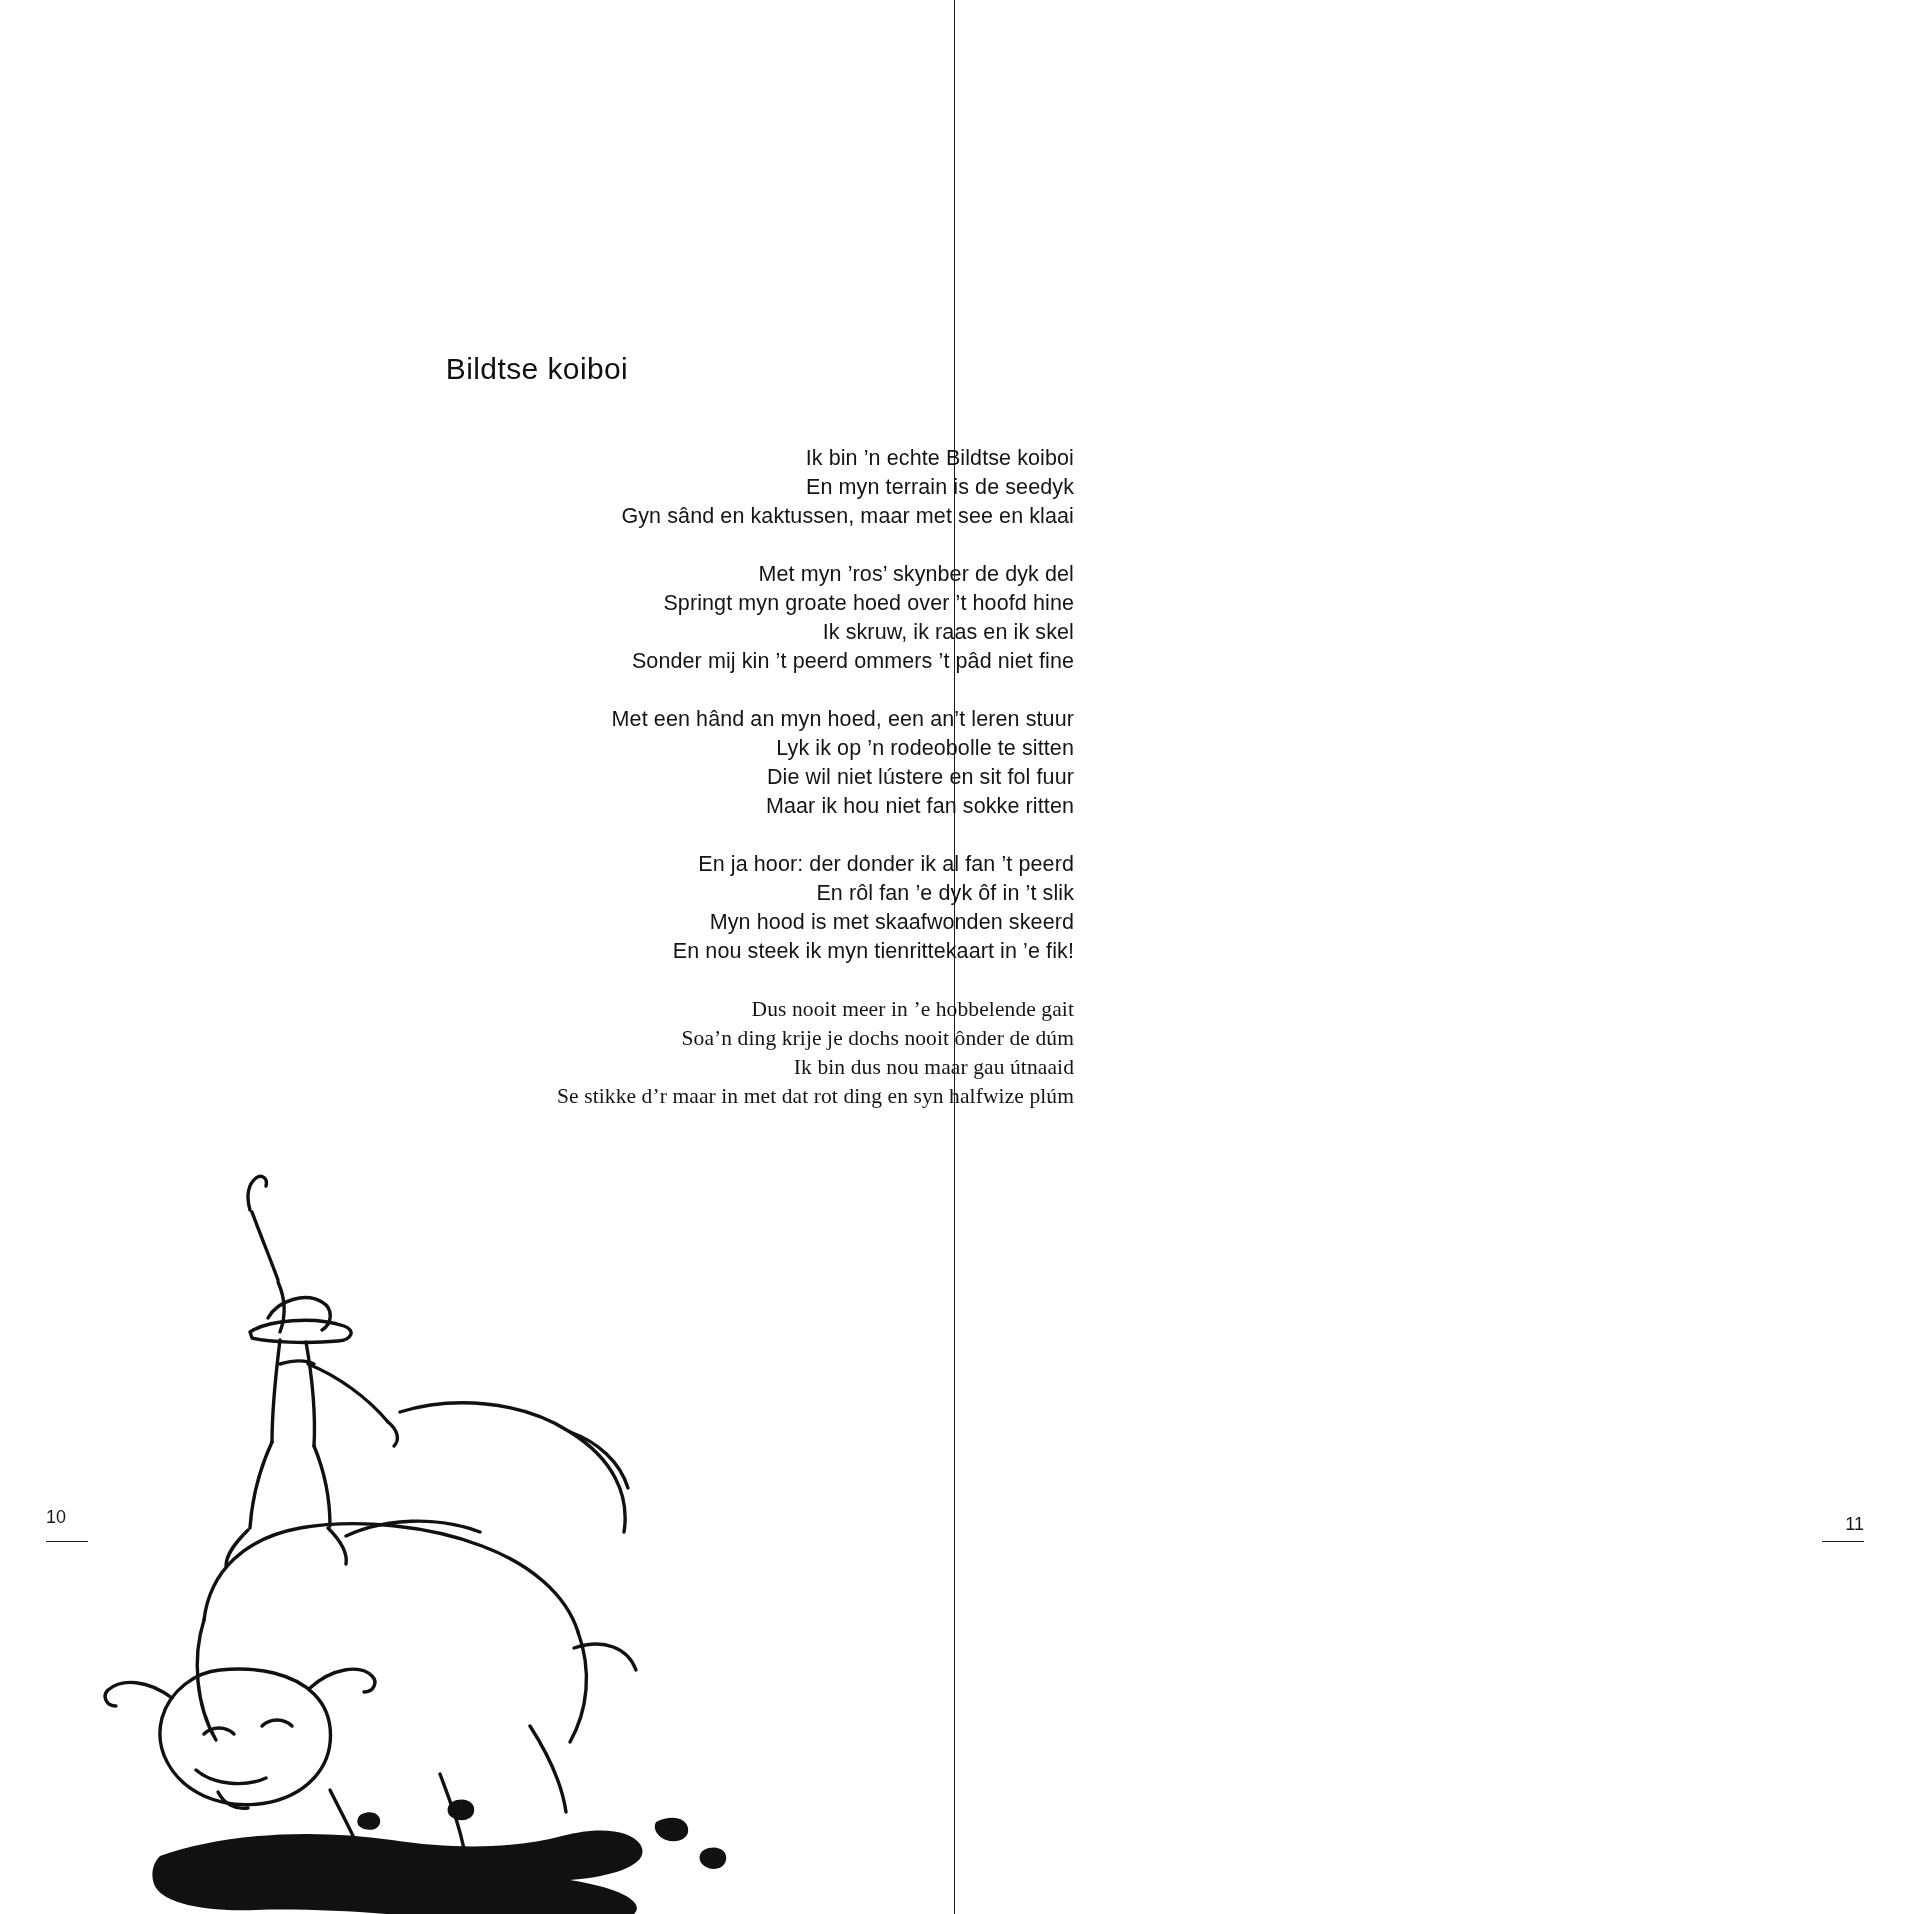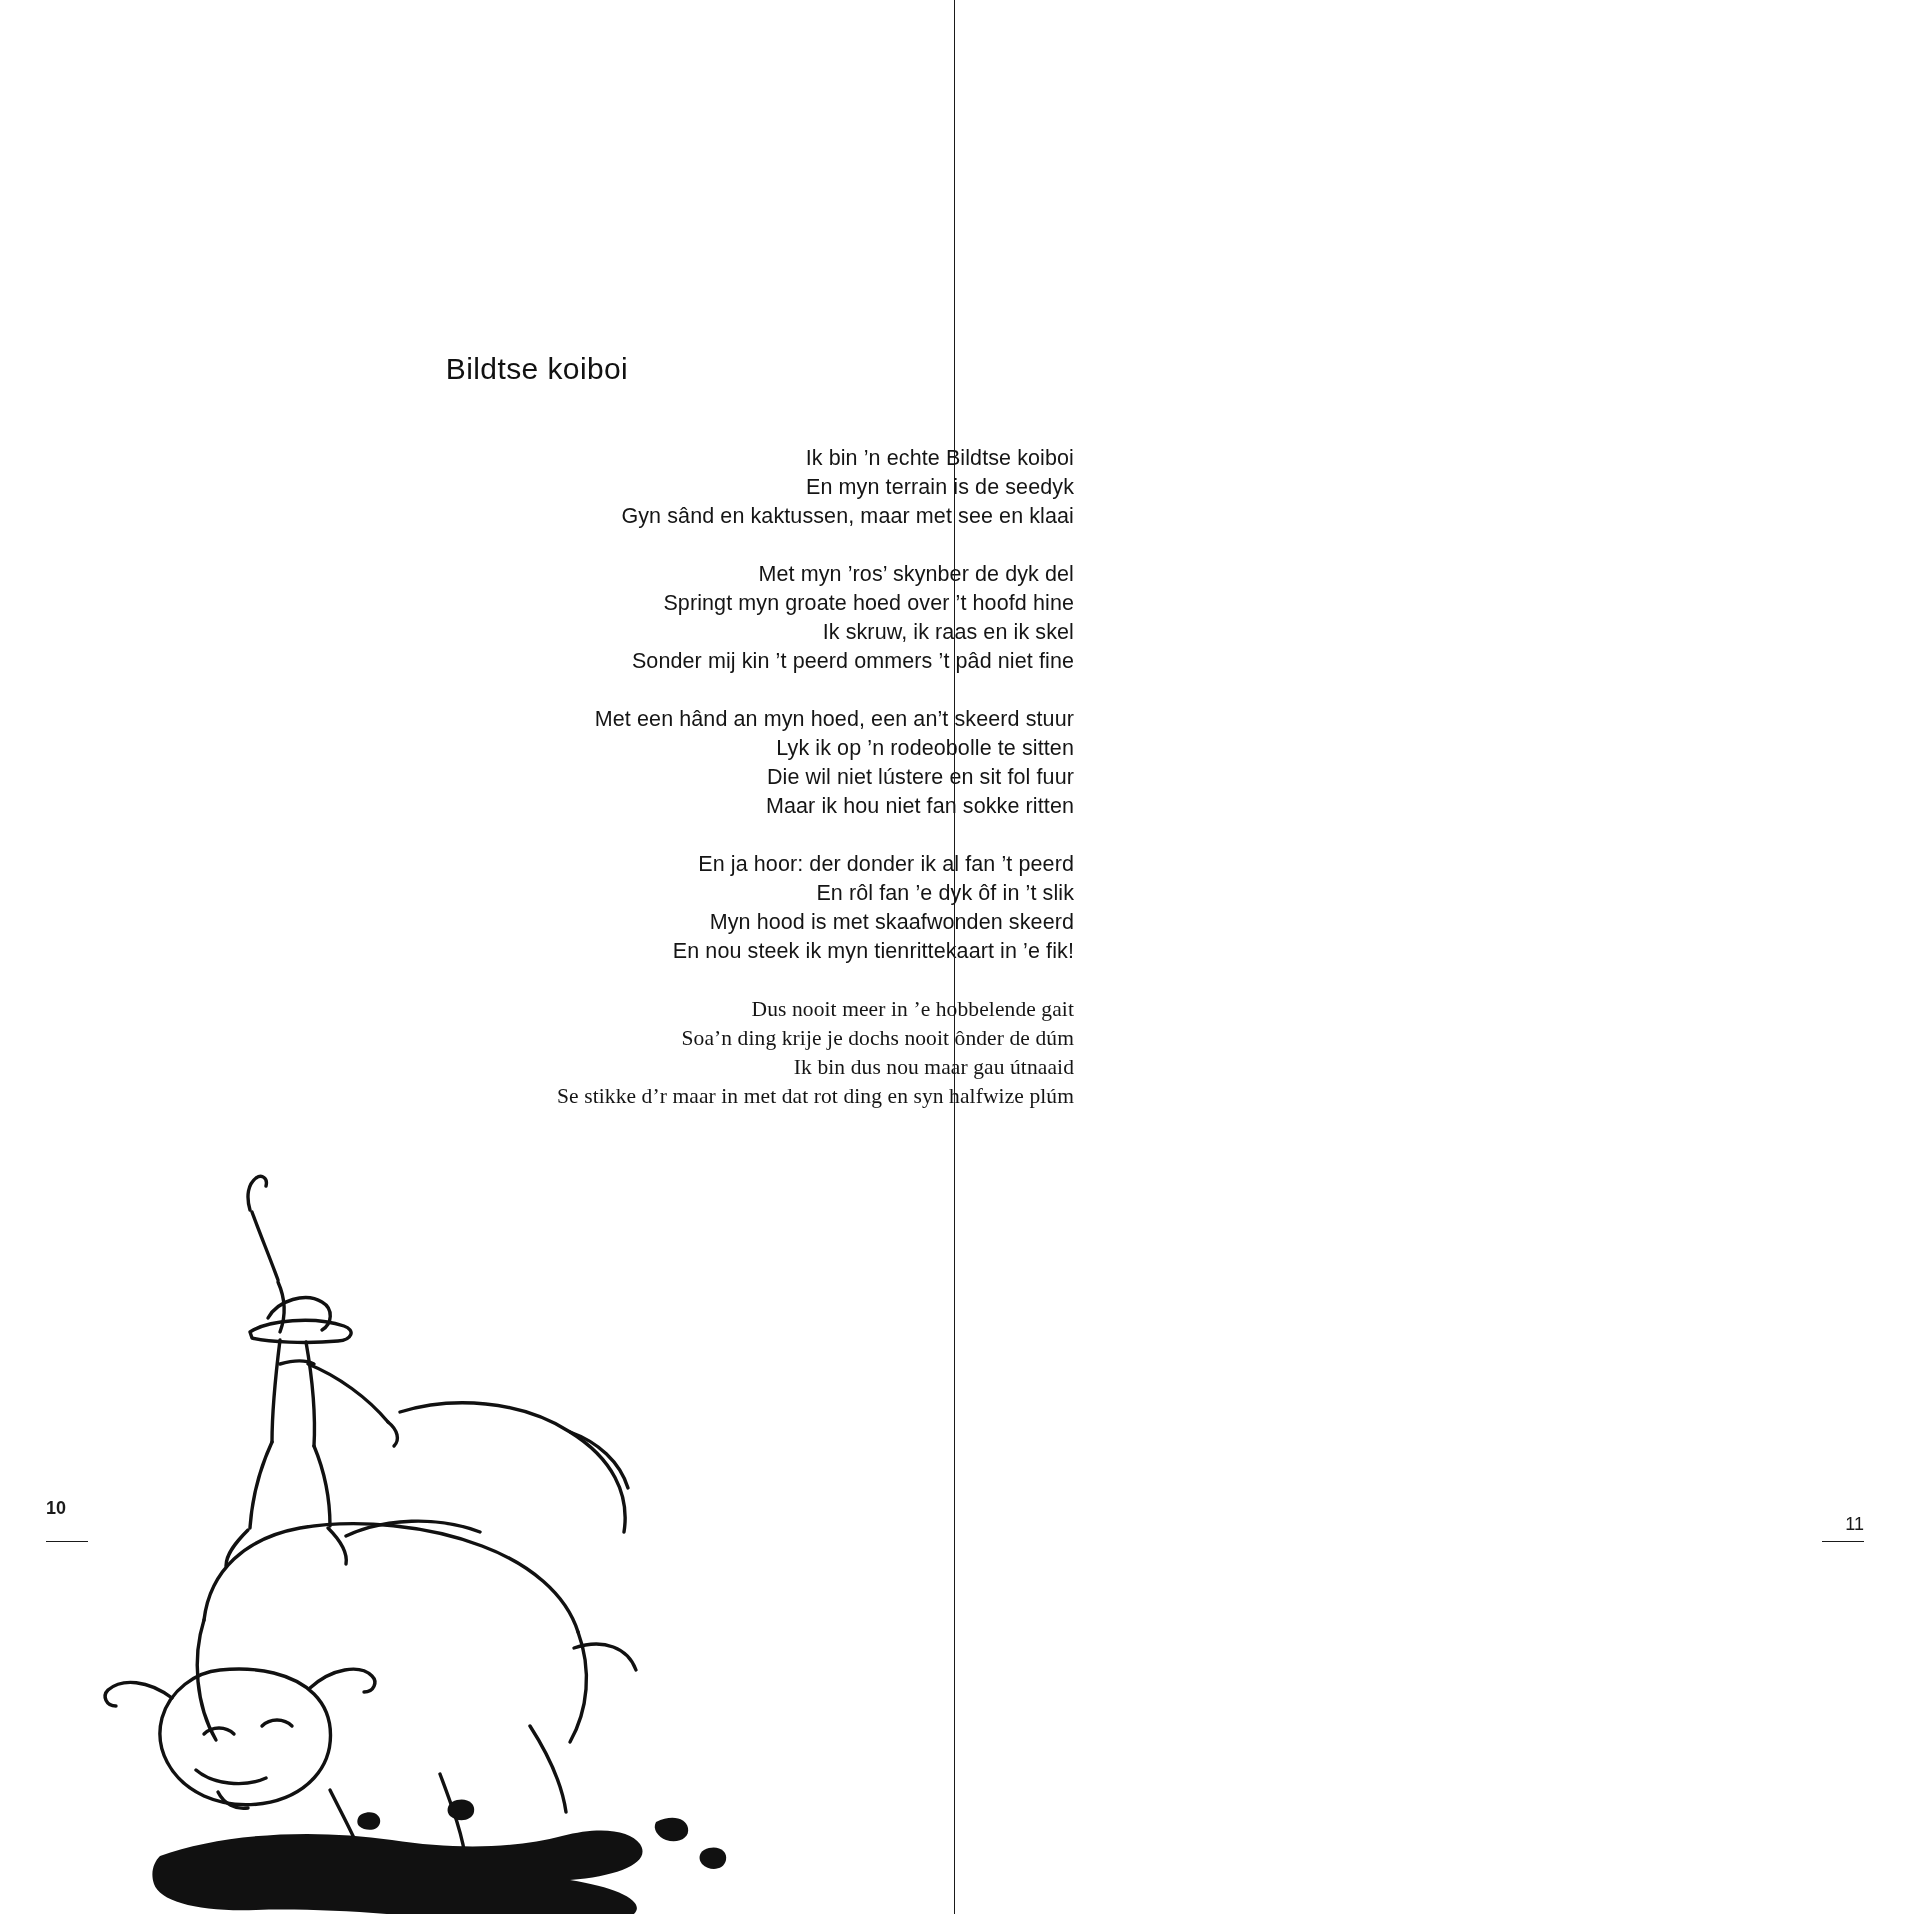--- a/index.html
+++ b/index.html
@@ -73,24 +73,23 @@
   .folio {
     position: absolute;
     bottom: 0;
     font-size: 18px;
     color: #1a1a1a;
   }
   .folio-left {
     left: 46px;
     bottom: 372px;
     width: 42px;
-    padding-bottom: 22px;
+    padding-bottom: 13px;
     border-bottom: 1.5px solid #1a1a1a;
     text-align: left;
-    font-weight: bold;
   }
   .folio-right {
     right: 46px;
     bottom: 372px;
     width: 42px;
     padding-bottom: 6px;
     border-bottom: 1.5px solid #1a1a1a;
     text-align: right;
   }
 </style>
@@ -109,21 +108,21 @@
           <span class="poem-line">En myn terrain is de seedyk</span>
           <span class="poem-line">Gyn sând en kaktussen, maar met see en klaai</span>
         </p>
       <p class="poem-stanza">
           <span class="poem-line">Met myn ’ros’ skynber de dyk del</span>
           <span class="poem-line">Springt myn groate hoed over ’t hoofd hine</span>
           <span class="poem-line">Ik skruw, ik raas en ik skel</span>
           <span class="poem-line">Sonder mij kin ’t peerd ommers ’t pâd niet fine</span>
         </p>
       <p class="poem-stanza">
-          <span class="poem-line">Met een hând an myn hoed, een an’t skeerd stuur</span>
+          <span class="poem-line">Met een hând an myn hoed, een an’t leren stuur</span>
           <span class="poem-line">Lyk ik op ’n rodeobolle te sitten</span>
           <span class="poem-line">Die wil niet lústere en sit fol fuur</span>
           <span class="poem-line">Maar ik hou niet fan sokke ritten</span>
         </p>
       <p class="poem-stanza">
           <span class="poem-line">En ja hoor: der donder ik al fan ’t peerd</span>
           <span class="poem-line">En rôl fan ’e dyk ôf in ’t slik</span>
           <span class="poem-line">Myn hood is met skaafwonden skeerd</span>
           <span class="poem-line">En nou steek ik myn tienrittekaart in ’e fik!</span>
         </p>

